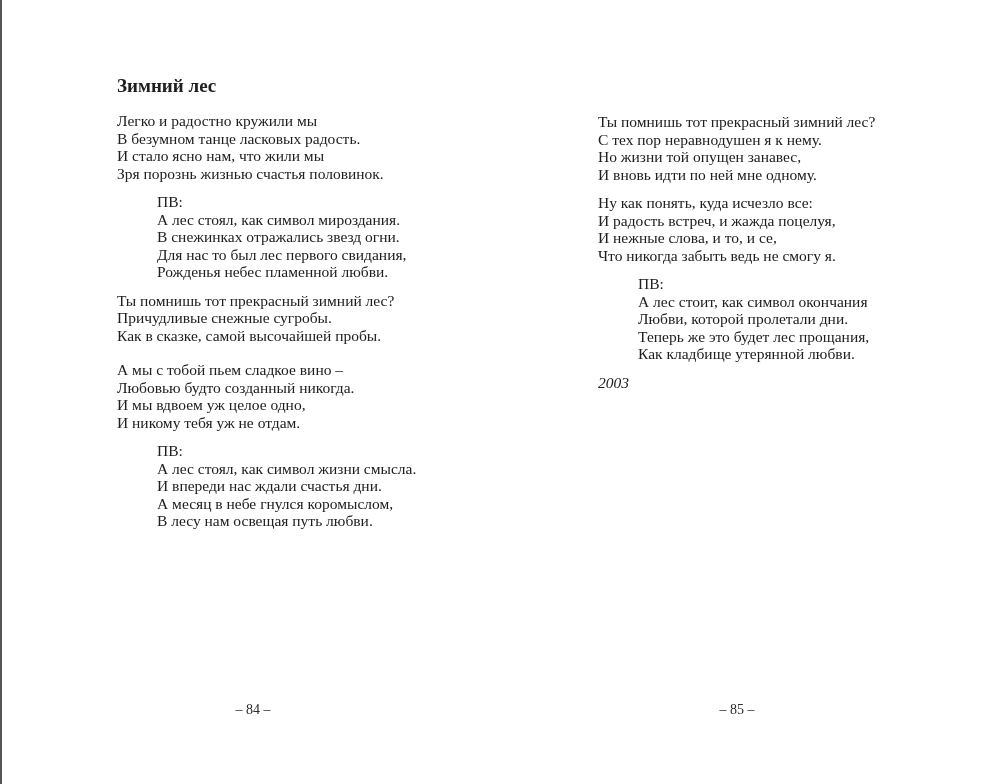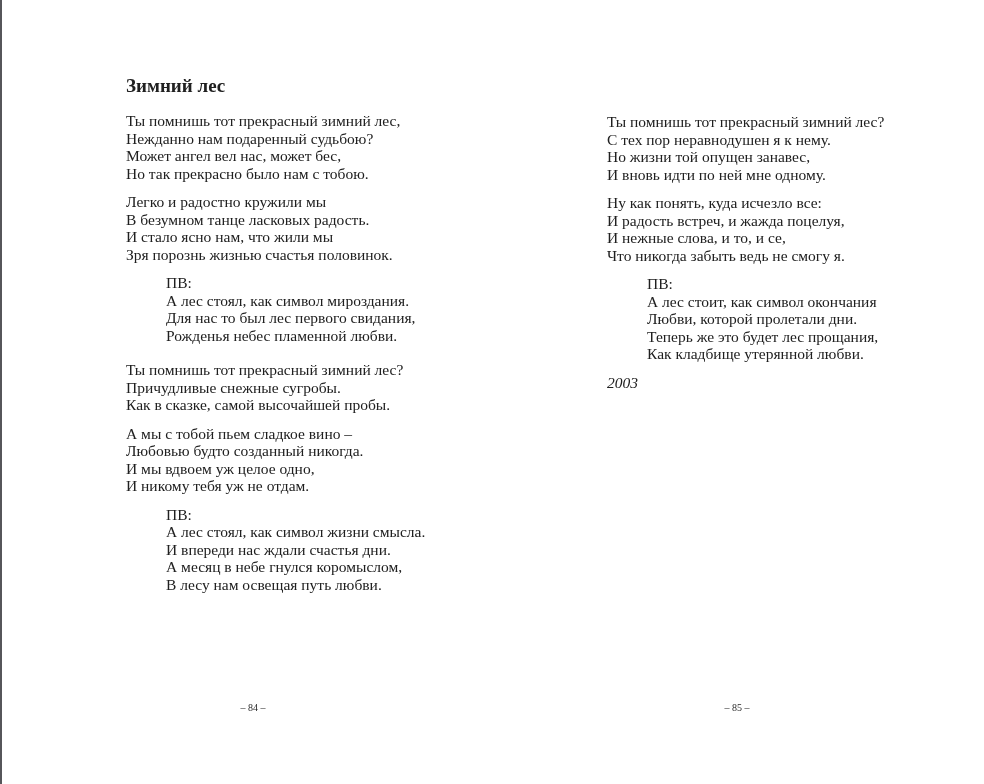--- a/index.html
+++ b/index.html
@@ -20,21 +20,20 @@
     left: 0;
     top: 0;
     width: 2px;
     height: 784px;
     background: #56565a;
   }
   .col {
     position: absolute;
     font-size: 15.5px;
     line-height: 17.5px;
-    margin-left: 9px;
   }
   .col-left  { left: 117px; top: 75px;  width: 420px; }
   .col-right { left: 598px; top: 113px; width: 308px; }
   .poem-title {
     font-weight: bold;
     font-size: 19px;
     line-height: 22px;
     margin-bottom: 15px;
   }
   .block { margin-bottom: 11px; }
@@ -43,51 +42,46 @@
   #left-blocks .block:nth-child(4) { margin-top: 17px; }
   .line { white-space: nowrap; }
   .year-label {
     font-style: italic;
     margin-top: 10px;
     font-size: 15.5px;
   }
   .page-number {
     position: absolute;
     top: 702px;
-    font-size: 10px;
+    font-size: 14px;
     color: #2a2a2a;
     transform: translateX(-50%);
     white-space: nowrap;
   }
   .page-number.left  { left: 253px; }
   .page-number.right { left: 737px; }
 </style>
 </head>
 <body>
 
 <div class="edge-strip"></div>
 
 <div class="col col-left">
   <div class="poem-title">Зимний лес</div>
   <div id="left-blocks">
       <div class="block stanza">
-        <div class="line">Ты помнишь тот прекрасный зимний лес,</div>
-        <div class="line">Нежданно нам подаренный судьбою?</div>
-        <div class="line">Может ангел вел нас, может бес,</div>
-        <div class="line">Но так прекрасно было нам с тобою.</div>
-      </div>
-      <div class="block stanza">
         <div class="line">Легко и радостно кружили мы</div>
         <div class="line">В безумном танце ласковых радость.</div>
         <div class="line">И стало ясно нам, что жили мы</div>
         <div class="line">Зря порознь жизнью счастья половинок.</div>
       </div>
       <div class="block refrain">
         <div class="line">ПВ:</div>
         <div class="line">А лес стоял, как символ мироздания.</div>
+        <div class="line">В снежинках отражались звезд огни.</div>
         <div class="line">Для нас то был лес первого свидания,</div>
         <div class="line">Рожденья небес пламенной любви.</div>
       </div>
       <div class="block stanza">
         <div class="line">Ты помнишь тот прекрасный зимний лес?</div>
         <div class="line">Причудливые снежные сугробы.</div>
         <div class="line">Как в сказке, самой высочайшей пробы.</div>
       </div>
       <div class="block stanza">
         <div class="line">А мы с тобой пьем сладкое вино –</div>

